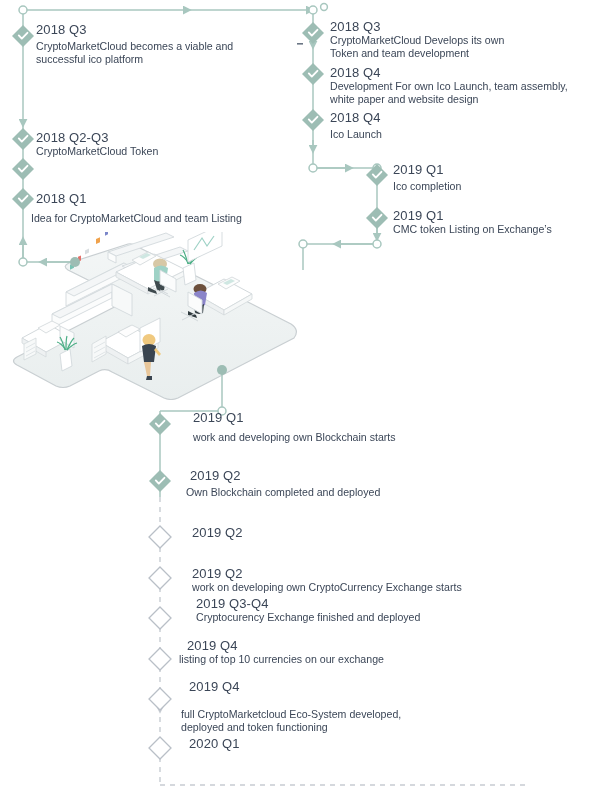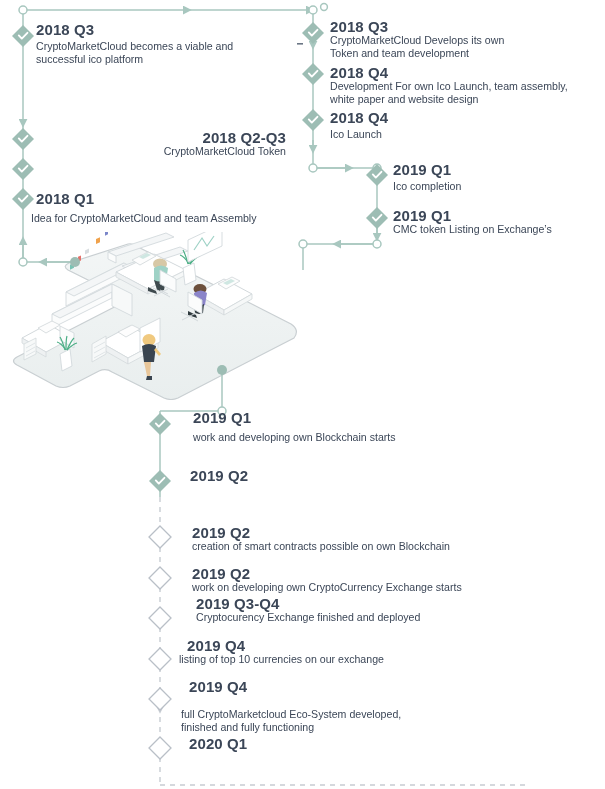--- a/index.html
+++ b/index.html
@@ -8,21 +8,21 @@
     font-family:"Liberation Sans","DejaVu Sans",sans-serif;
     color:#3b4657;
   }
   #roadmap{position:absolute;left:0;top:0;width:605px;height:789px;}
   .layer{position:absolute;left:0;top:0;width:605px;height:789px;}
   .svg-layer{pointer-events:none;}
 
   
   .milestone{position:absolute;}
   .ms-period{
-    font-size:15px;font-weight:700;letter-spacing:.1px;
+    font-size:13px;font-weight:400;letter-spacing:.1px;
     color:#3b4657;line-height:14px;white-space:nowrap;
   }
   .ms-desc{
     font-size:10.6px;font-weight:400;color:#3b4657;
     line-height:13.2px;white-space:pre-line;
   }
   .ms-desc.condensed{
     transform:scaleX(.88);transform-origin:left center;
     letter-spacing:-0.2px;
   }
@@ -288,27 +288,27 @@
     </g>
   </svg>
 
   <div class="layer">
 
     <div class="milestone gap-sm" style="left:36px;top:23px;width:250px;">
       <div class="ms-period">2018 Q3</div>
       <div class="ms-desc">CryptoMarketCloud becomes a viable and
 successful ico platform</div>
     </div>
-    <div class="milestone" style="left:36px;top:131px;width:250px;text-align:right;">
+    <div class="milestone" style="left:36px;top:131px;width:250px;">
       <div class="ms-period">2018 Q2-Q3</div>
       <div class="ms-desc">CryptoMarketCloud Token</div>
     </div>
     <div class="milestone gap-md" style="left:36px;top:192px;width:280px;">
       <div class="ms-period">2018 Q1</div>
-      <div class="ms-desc" style="margin-left:-5px;">Idea for CryptoMarketCloud and team Assembly</div>
+      <div class="ms-desc" style="margin-left:-5px;">Idea for CryptoMarketCloud and team Listing</div>
     </div>
 
     <div class="milestone" style="left:330px;top:20px;width:265px;">
       <div class="ms-period">2018 Q3</div>
       <div class="ms-desc">CryptoMarketCloud Develops its own
 Token and team development</div>
     </div>
     <div class="milestone" style="left:330px;top:66px;width:272px;">
       <div class="ms-period">2018 Q4</div>
       <div class="ms-desc">Development For own Ico Launch, team assembly,
@@ -326,41 +326,41 @@
       <div class="ms-period">2019 Q1</div>
       <div class="ms-desc">CMC token Listing on Exchange’s</div>
     </div>
 
     <div class="milestone gap-md" style="left:193px;top:411px;width:300px;">
       <div class="ms-period">2019 Q1</div>
       <div class="ms-desc">work and developing own Blockchain starts</div>
     </div>
     <div class="milestone gap-sm" style="left:190px;top:469px;width:300px;">
       <div class="ms-period">2019 Q2</div>
+      <div class="ms-desc" style="margin-left:-4px;">Own Blockchain completed and deployed</div>
     </div>
     <div class="milestone" style="left:192px;top:526px;width:320px;">
       <div class="ms-period">2019 Q2</div>
-      <div class="ms-desc">creation of smart contracts possible on own Blockchain</div>
     </div>
     <div class="milestone" style="left:192px;top:567px;width:320px;">
       <div class="ms-period">2019 Q2</div>
       <div class="ms-desc">work on developing own CryptoCurrency Exchange starts</div>
     </div>
     <div class="milestone" style="left:196px;top:597px;width:320px;">
       <div class="ms-period">2019 Q3-Q4</div>
       <div class="ms-desc">Cryptocurency Exchange finished and deployed</div>
     </div>
     <div class="milestone" style="left:187px;top:639px;width:320px;">
       <div class="ms-period">2019 Q4</div>
       <div class="ms-desc" style="margin-left:-8px;">listing of top 10 currencies on our exchange</div>
     </div>
     <div class="milestone gap-md" style="left:189px;top:680px;width:320px;">
       <div class="ms-period">2019 Q4</div>
       <div class="ms-desc" style="margin-left:-8px;margin-top:14px;">full CryptoMarketcloud Eco-System developed,
-finished and fully functioning</div>
+deployed and token functioning</div>
     </div>
     <div class="milestone" style="left:189px;top:737px;width:320px;">
       <div class="ms-period">2020 Q1</div>
     </div>
   </div>
 
   <div class="layer">
     <div class="node-hit" style="left:23px;top:36px;"></div>
     <div class="node-hit" style="left:23px;top:139px;"></div>
     <div class="node-hit" style="left:23px;top:169px;"></div>

